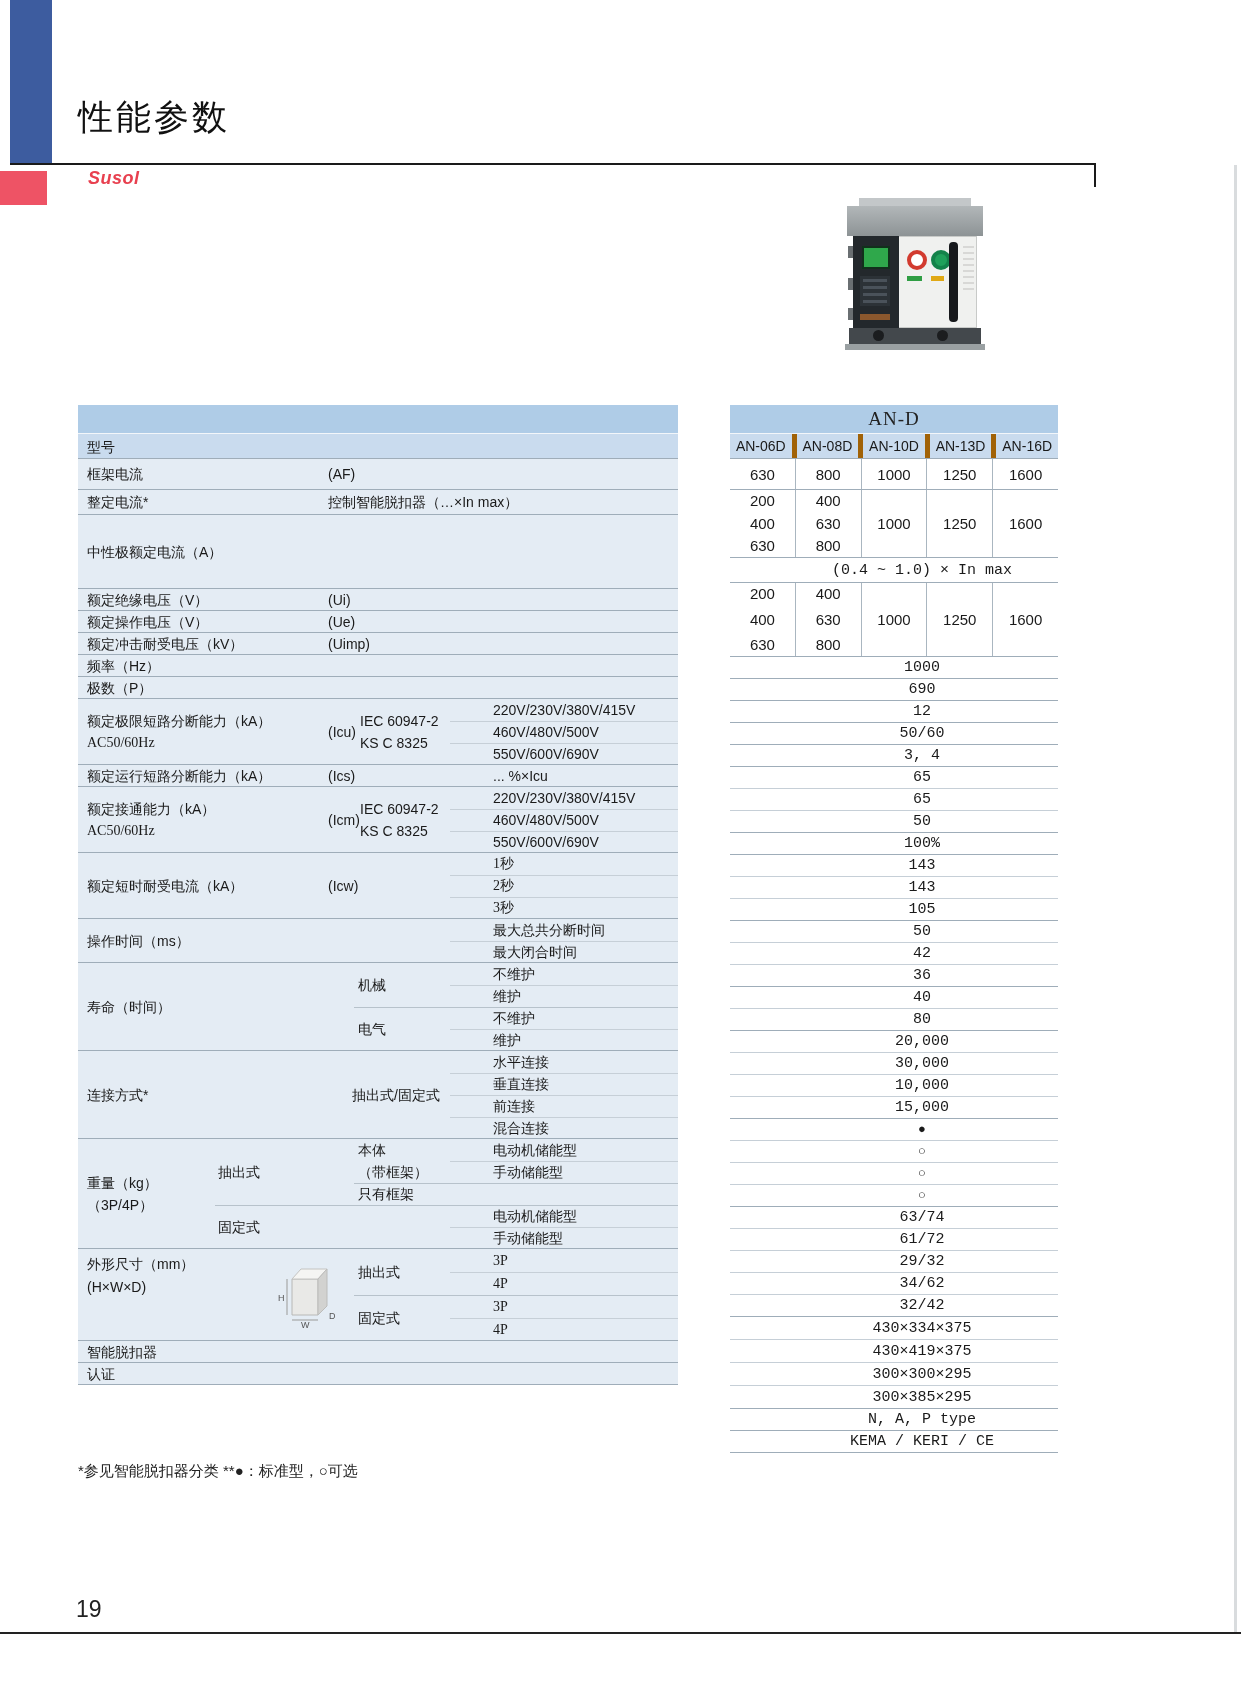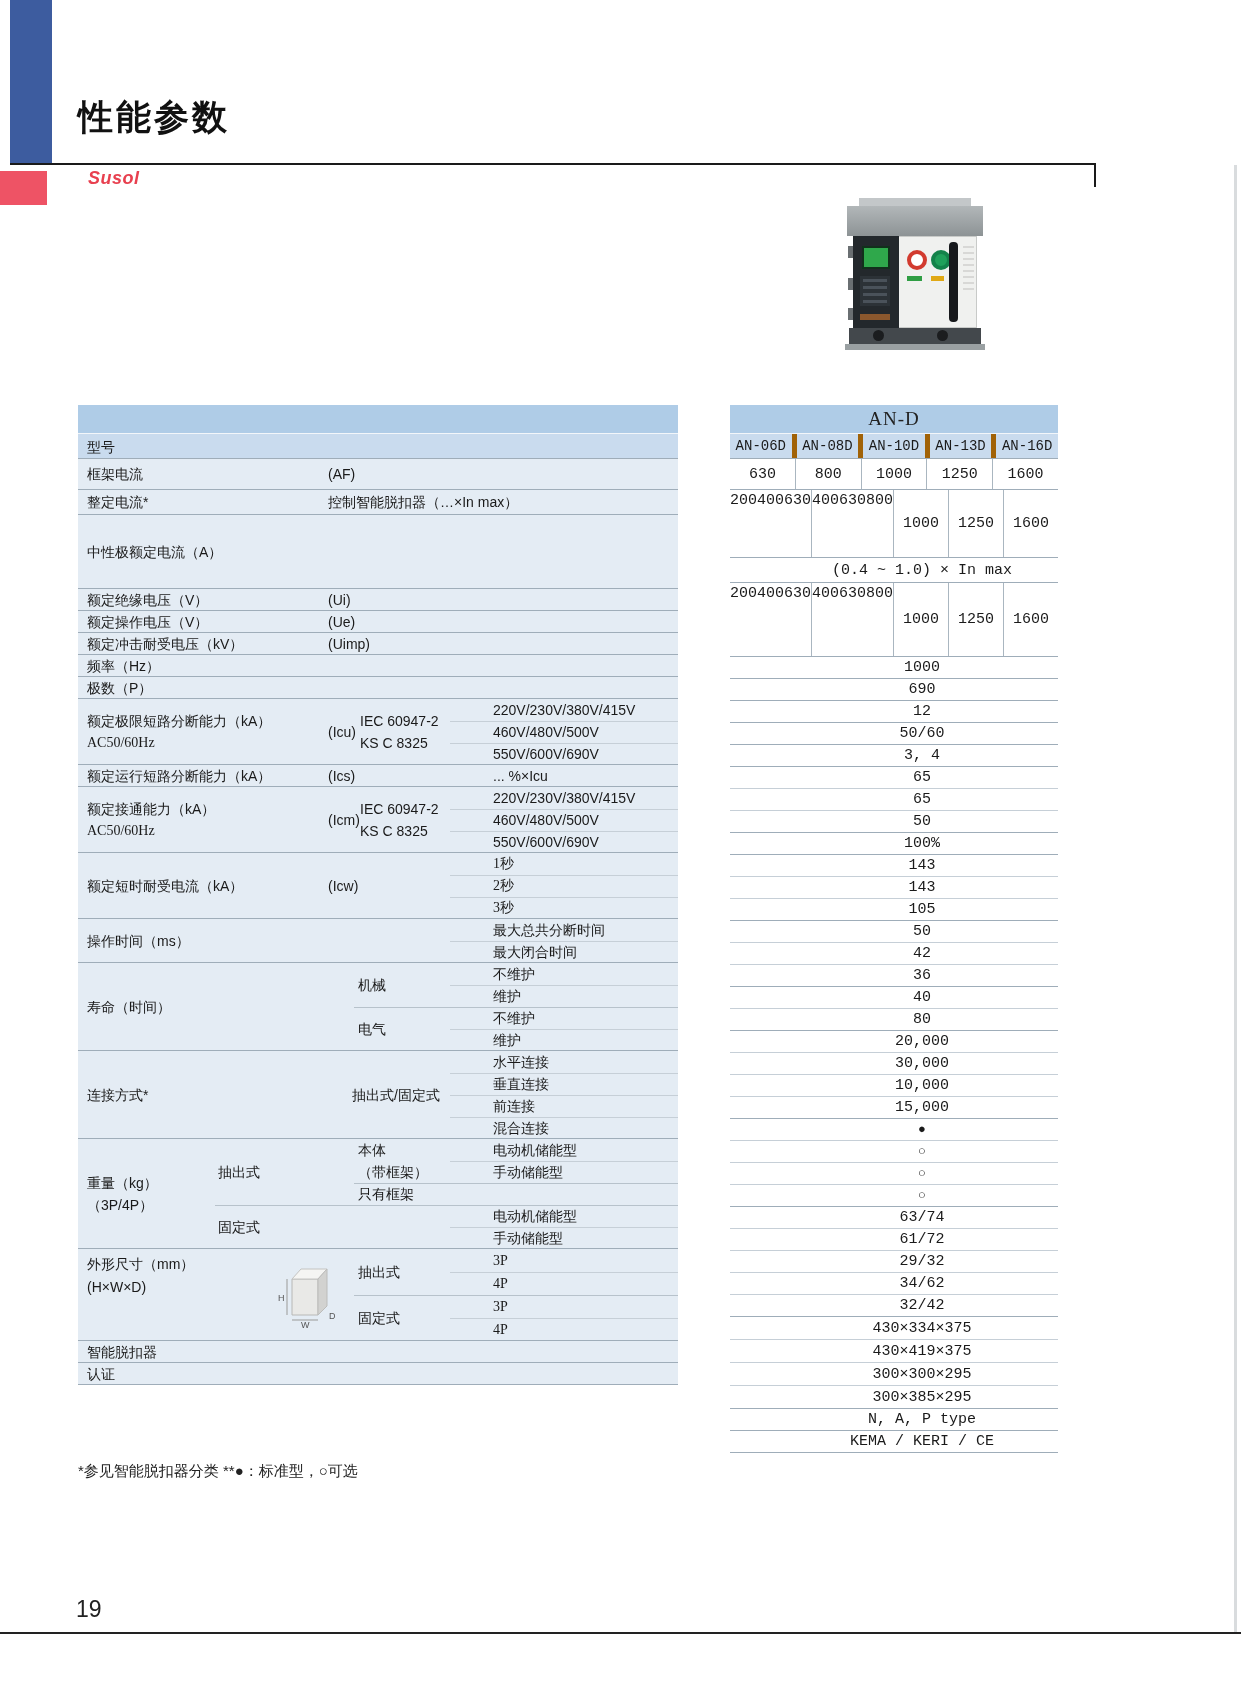--- a/index.html
+++ b/index.html
@@ -3,21 +3,21 @@
 <meta charset="utf-8">
 <style>
   html,body{margin:0;padding:0;}
   body{width:1241px;height:1684px;position:relative;background:#ffffff;
        font-family:"Liberation Sans",sans-serif;color:#1a1a1a;overflow:hidden;}
   .abs{position:absolute;}
   .ser{font-family:"Liberation Serif",serif;}
 
   
   #blue-block{left:10px;top:0;width:42px;height:164px;background:#3d5c9f;}
-  #page-title{left:78px;top:94px;font-size:35px;font-weight:bold;letter-spacing:3px;color:#111;}
+  #page-title{left:78px;top:94px;font-size:35px;font-weight:normal;letter-spacing:3px;color:#111;}
   #header-rule{left:10px;top:163px;width:1086px;height:2px;background:#1a1a1a;}
   #header-tick{left:1094px;top:163px;width:2px;height:24px;background:#1a1a1a;}
   #red-block{left:0;top:171px;width:47px;height:34px;background:#ee5365;}
   #brand{left:88px;top:168px;font-size:18px;font-weight:bold;font-style:italic;color:#e8404f;letter-spacing:.5px;}
   #page-edge{left:1234px;top:165px;width:3px;height:1468px;background:#d9dcde;}
 
   
   #breaker{left:845px;top:198px;width:140px;height:152px;}
   #breaker div{position:absolute;}
   .bk-cap{left:14px;top:0;width:112px;height:10px;background:#c3c7c9;}
@@ -78,27 +78,27 @@
   
   #rt{left:730px;top:405px;width:328px;font-size:15px;text-align:center;
       border-bottom:1px solid #9fadb9;}
   .rr{position:relative;box-sizing:border-box;}
   .rt-band{height:28px;background:#afcce7;line-height:28px;
       font-family:"Liberation Serif",serif;font-size:19px;letter-spacing:1px;color:#222;}
   .rt-head{height:25px;background:#c9dbee;display:flex;font-size:14px;}
   .rt-head .cell{line-height:25px;border-left:5px solid #a16207;}
   .rt-head .cell:first-child{border-left:none;}
   .cols{display:flex;}
-  .cell{flex:1;box-sizing:border-box;font-family:Liberation Mono, monospace;}
+  .cell{flex:1;box-sizing:border-box;}
   .cols .cell{border-left:1px solid #aab6c0;}
   .cols .cell:first-child{border-left:none;}
   .r-af{height:31px;}.r-af .cell{line-height:31px;}
   .rv-inmax{height:68px;}
   .rv-neutral{height:74px;}
-  .multi{display:flex;flex-direction:row;justify-content:space-between;}
+  .multi{display:flex;flex-direction:column;justify-content:space-between;}
   .multi span{line-height:22px;}
   .rv-inmax .single{line-height:67px;}
   .rv-neutral .single{line-height:73px;}
   .r-set{height:25px;line-height:25px;}
   .rh22{height:22px;line-height:22px;}
   .rh23{height:23px;line-height:23px;}
   .shift{padding-left:56px;font-family:Liberation Mono, monospace;}
   .mark{font-size:13px;}
 </style>
 </head>

